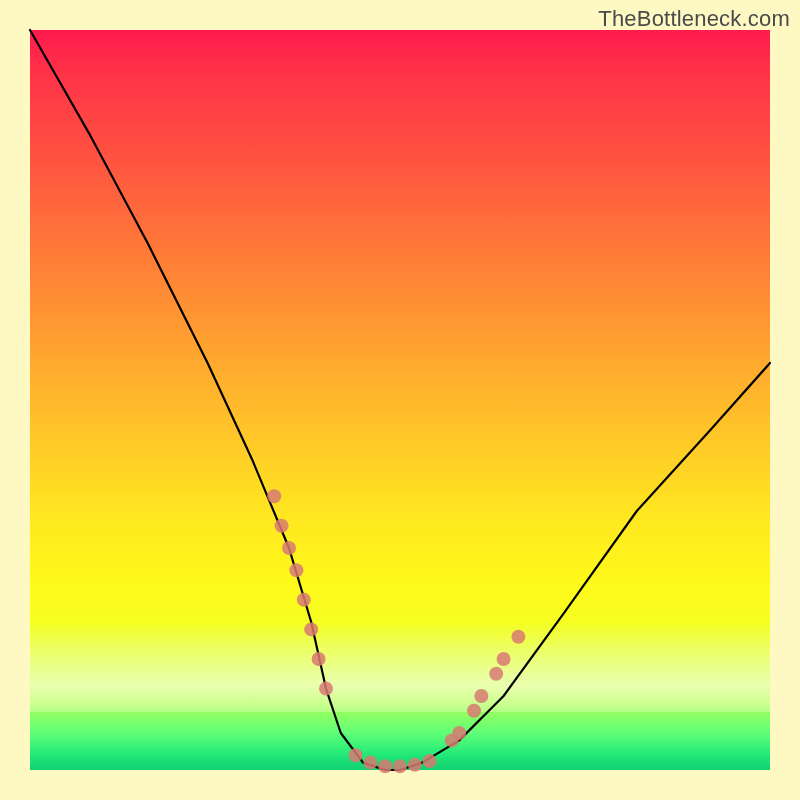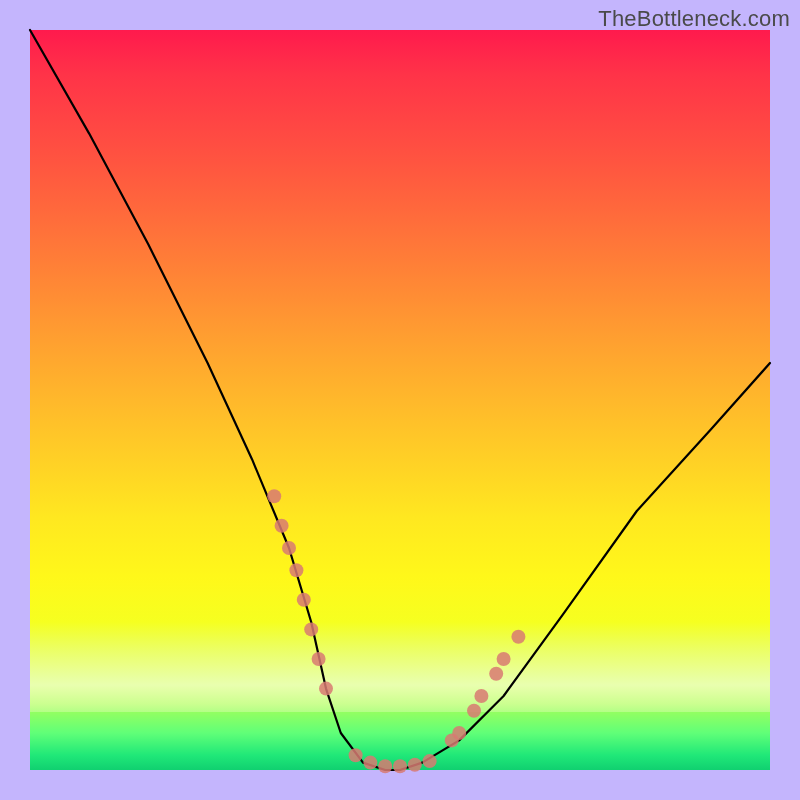--- a/index.html
+++ b/index.html
@@ -8,21 +8,21 @@
     width: 800px;
     height: 800px;
     overflow: hidden;
     background: #000;
     font-family: Arial, Helvetica, sans-serif;
   }
   .frame {
     position: relative;
     width: 800px;
     height: 800px;
-    background: #c4b5fd;
+    background: #fef9c3;
   }
   .plot {
     position: absolute;
     left: 30px;
     top: 30px;
     width: 740px;
     height: 740px;
     
     background: linear-gradient(to bottom,
       #ff1a4d 0%,

